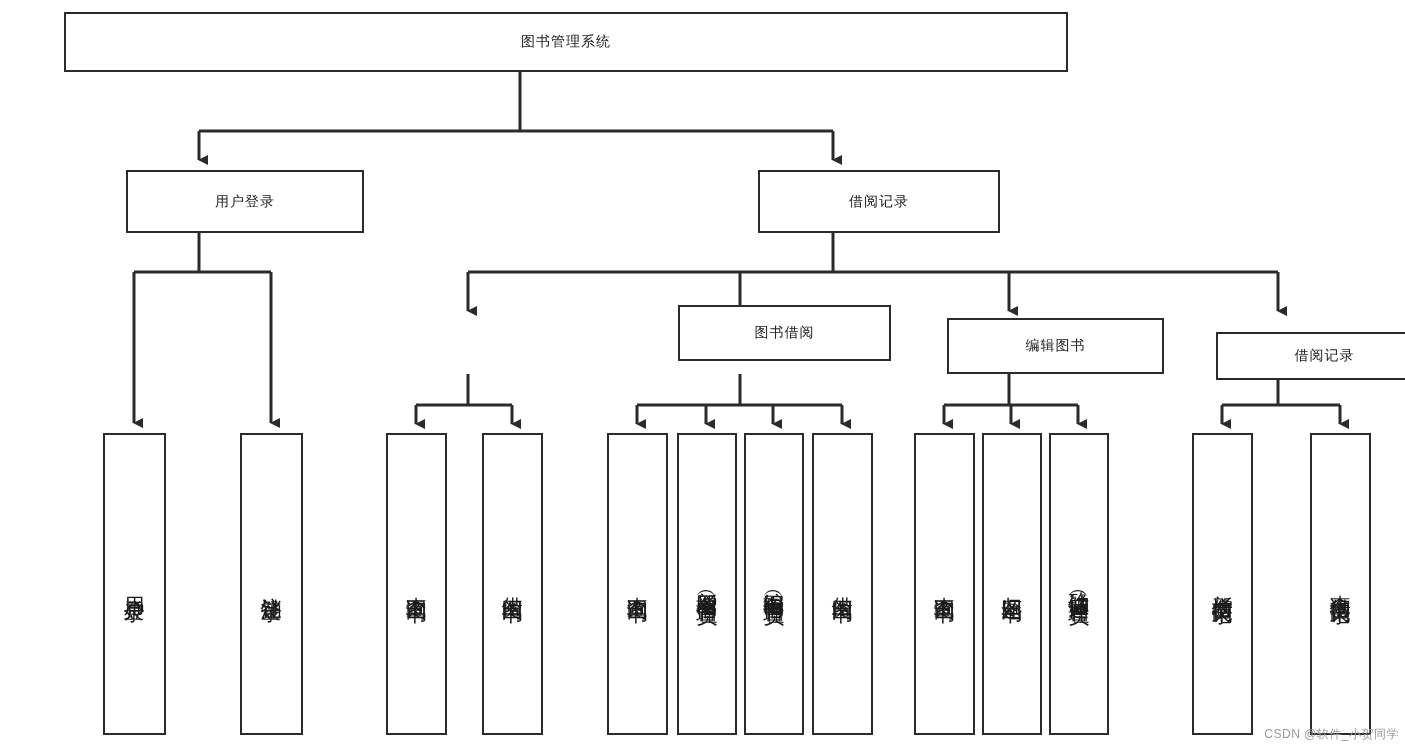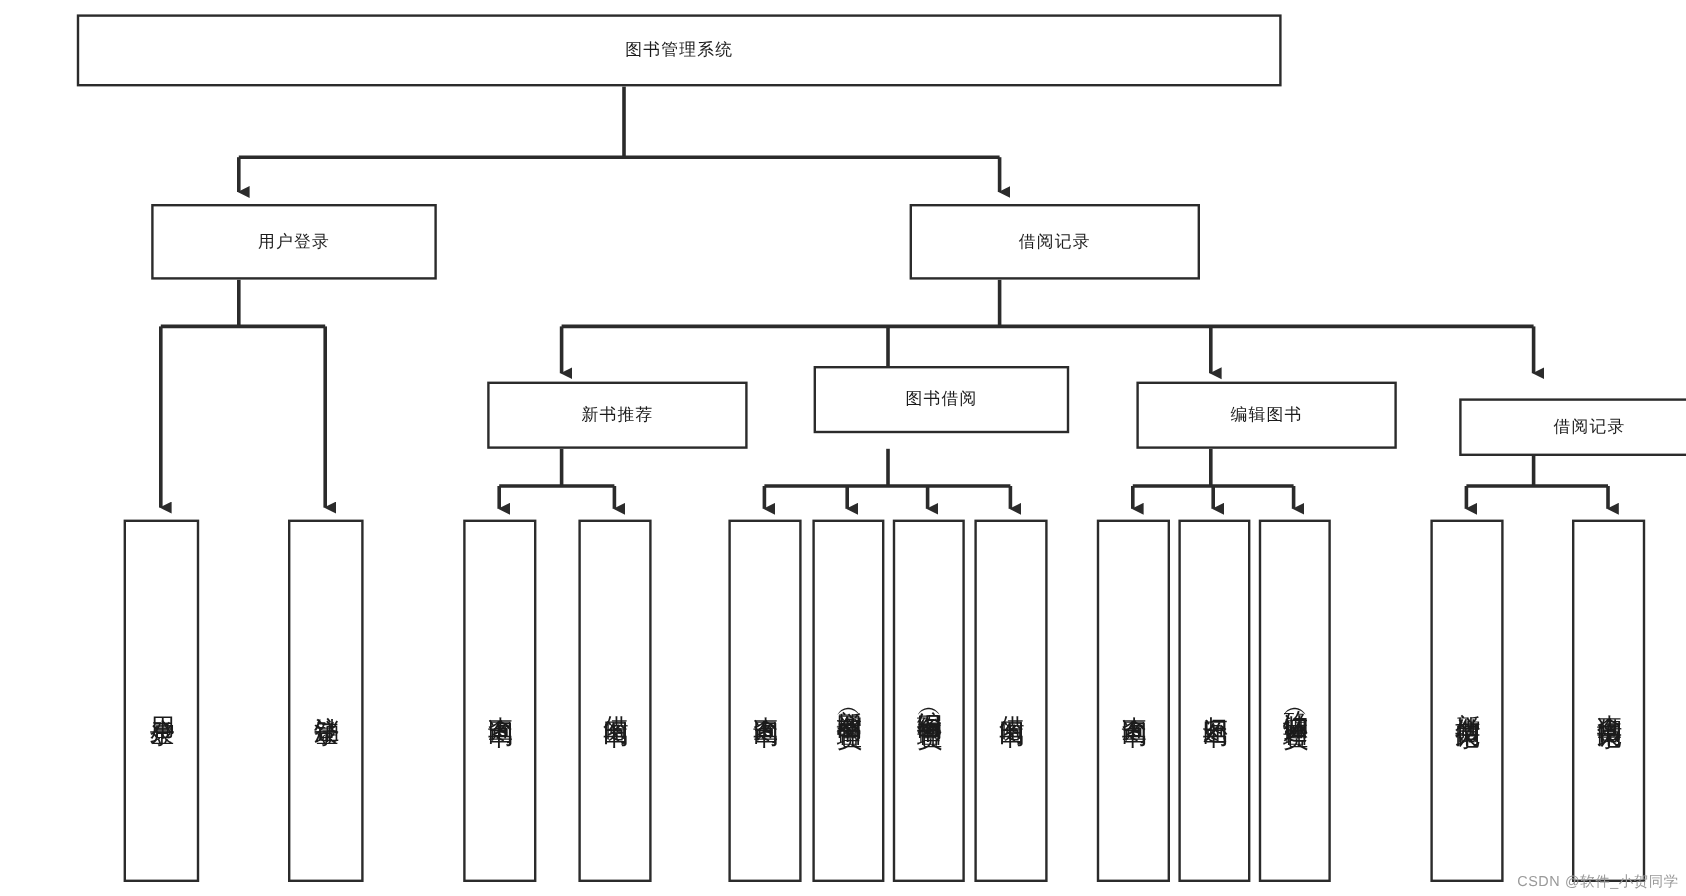--- a/index.html
+++ b/index.html
@@ -120,21 +120,20 @@
       <path d="M1222,405 L1222,424" marker-end="url(#arrow)"></path>
       <path d="M1340,405 L1340,424" marker-end="url(#arrow)"></path>
     </g>
   </svg>
 
   <div class="node node-h" style="left:18px; top:12px; width:1004px; height:60px;">图书管理系统</div>
 
   <div class="node node-h" style="left:80px; top:170px; width:238px; height:63px;">用户登录</div>
   <div class="node node-h" style="left:712px; top:170px; width:242px; height:63px;">借阅记录</div>
 
-  <div class="node node-h" style="left:360px; top:318px; width:217px; height:56px;">新书推荐</div>
   <div class="node node-h" style="left:632px; top:305px; width:213px; height:56px;">图书借阅</div>
   <div class="node node-h" style="left:901px; top:318px; width:217px; height:56px;">编辑图书</div>
   <div class="node node-h" style="left:1170px; top:332px; width:217px; height:48px;">借阅记录</div>
 
   <div class="node node-v" style="left:103px; top:433px; width:63px; height:302px;">
     <span class="vlabel">用户登录</span>
   </div>
   <div class="node node-v" style="left:240px; top:433px; width:63px; height:302px;">
     <span class="vlabel">注销登录</span>
   </div>

